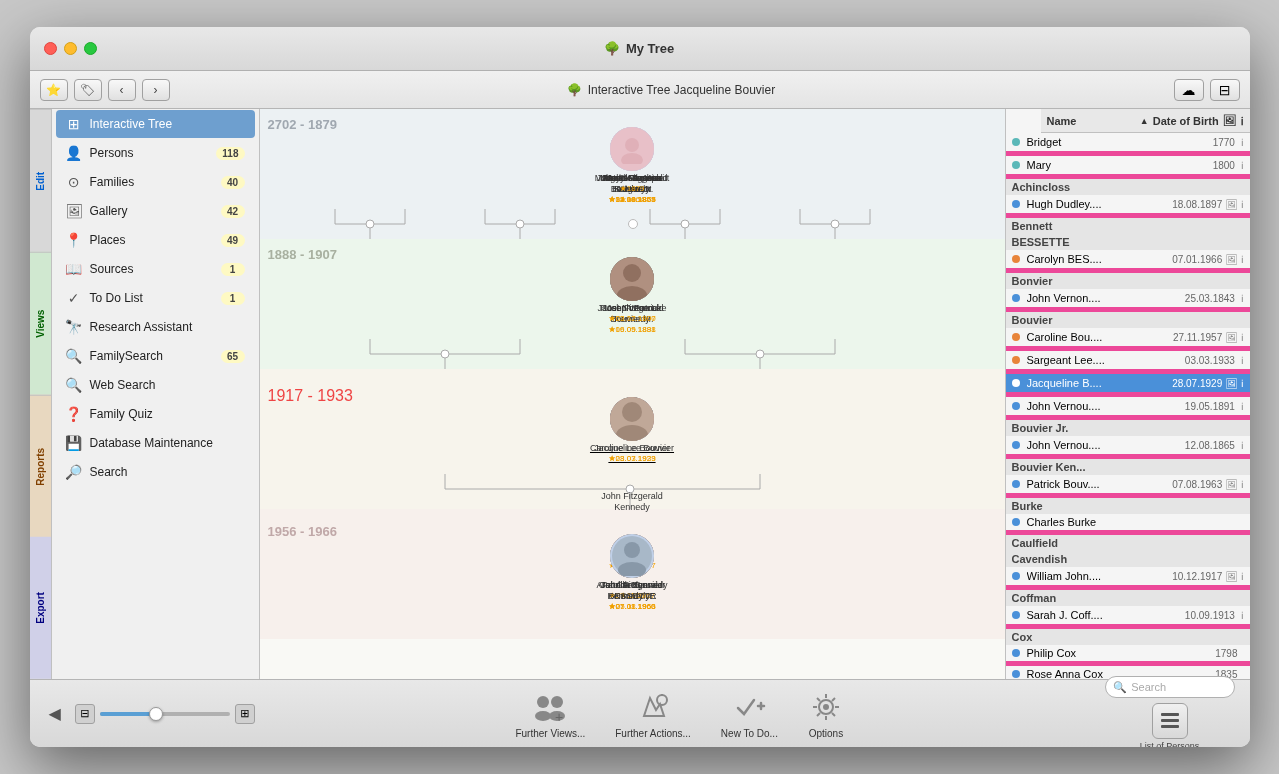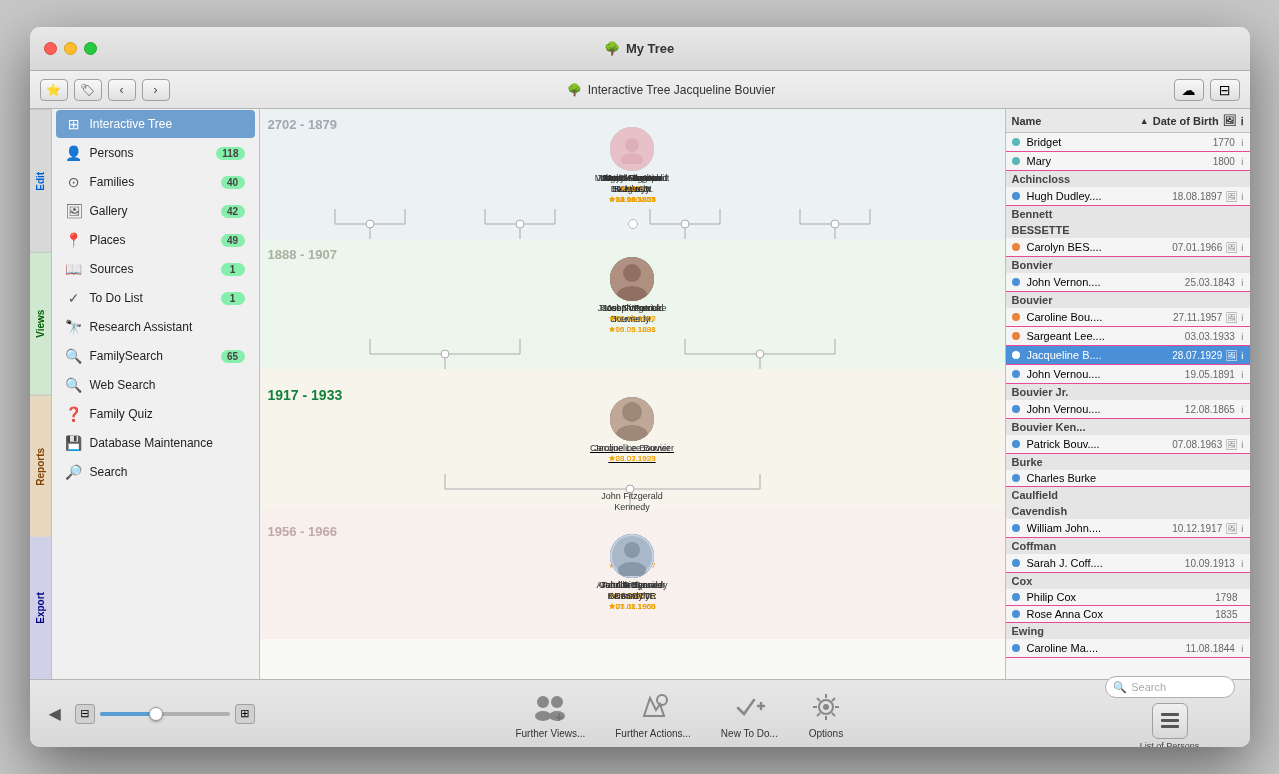--- a/index.html
+++ b/index.html
@@ -123,21 +123,21 @@
       color: #222;
       gap: 8px;
       border-radius: 4px;
       margin: 1px 4px;
     }
     .sidebar-item.active { background: #6e9fcf; color: white; }
     .sidebar-item.active .sidebar-icon { color: white; }
     .sidebar-icon { font-size: 14px; color: #555; width: 16px; text-align: center; }
     .sidebar-label { flex: 1; font-weight: 500; }
     .sidebar-count {
-      background: #86efac;
+      background: #fef9c3;
       color: #444;
       border-radius: 10px;
       padding: 1px 6px;
       font-size: 10px;
       font-weight: 600;
       min-width: 24px;
       text-align: center;
     }
     
     .tree-area {
@@ -159,40 +159,41 @@
       display: grid;
       grid-template-columns: 1fr auto auto auto auto;
       align-items: center;
       padding: 4px 6px;
       background: #e8e8e8;
       border-bottom: 1px solid #c0c0c0;
       font-size: 11px;
       font-weight: 600;
       color: #333;
       gap: 4px;
+      margin-left: 35px;
     }
     .right-panel-list {
       flex: 1;
       overflow-y: auto;
       font-size: 11px;
     }
     .rp-group-header {
       background: #e5e5e5;
       padding: 2px 6px;
       font-weight: 600;
       color: #444;
       font-size: 11px;
     }
     .rp-item {
       display: grid;
       grid-template-columns: 12px 1fr auto auto auto;
       align-items: center;
       padding: 2px 6px;
       gap: 3px;
-      border-bottom: 1px solid #ec4899;
+      border-bottom: 5px solid #ec4899;
     }
     .rp-item.selected { background: #4a90d9; color: white; }
     .rp-item.selected .rp-date { color: white; }
     .rp-dot { width: 8px; height: 8px; border-radius: 50%; background: #aaa; }
     .rp-dot.teal { background: #5bb8b8; }
     .rp-dot.blue { background: #4a90d9; }
     .rp-dot.orange { background: #e8843a; }
     .rp-name { font-size: 11px; overflow: hidden; text-overflow: ellipsis; white-space: nowrap; }
     .rp-date { font-size: 10px; color: #666; }
     .rp-icon { font-size: 10px; color: #888; }
@@ -646,21 +647,21 @@
                 <circle cx="22" cy="22" r="22" fill="#b09080"></circle>
                 <circle cx="22" cy="16" r="9" fill="#907060"></circle>
                 <ellipse cx="22" cy="38" rx="15" ry="9" fill="#907060"></ellipse>
               </svg>
           </div>
           <div class="person-name">Janet Norton Lee</div>
           <div class="person-star">★03.12.1907</div>
         </div>
       </div>
 
-      <div style="position:absolute;top:278px;left:8px;font-size:14px;font-weight:700;color:#15803d;">1917 - 1933</div>
+      <div style="position:absolute;top:278px;left:8px;font-size:16px;font-weight:400;color:#ef4444;">1917 - 1933</div>
       <div style="position:absolute;top:288px;left:0;right:0;display:flex;justify-content:center;gap:80px;">
         <div class="person-node" style="width:90px;gap:48px;">
           <div class="person-avatar photo" style="background:#5a6878;border-radius:50%;">
             <svg width="44" height="44" viewBox="0 0 44 44">
                 <circle cx="22" cy="22" r="22" fill="#6a7888"></circle>
                 <circle cx="22" cy="15" r="10" fill="#4a5868"></circle>
                 <ellipse cx="22" cy="38" rx="16" ry="10" fill="#4a5868"></ellipse>
               </svg>
           </div>
           <div class="person-name">John Fitzgerald Kennedy</div>

